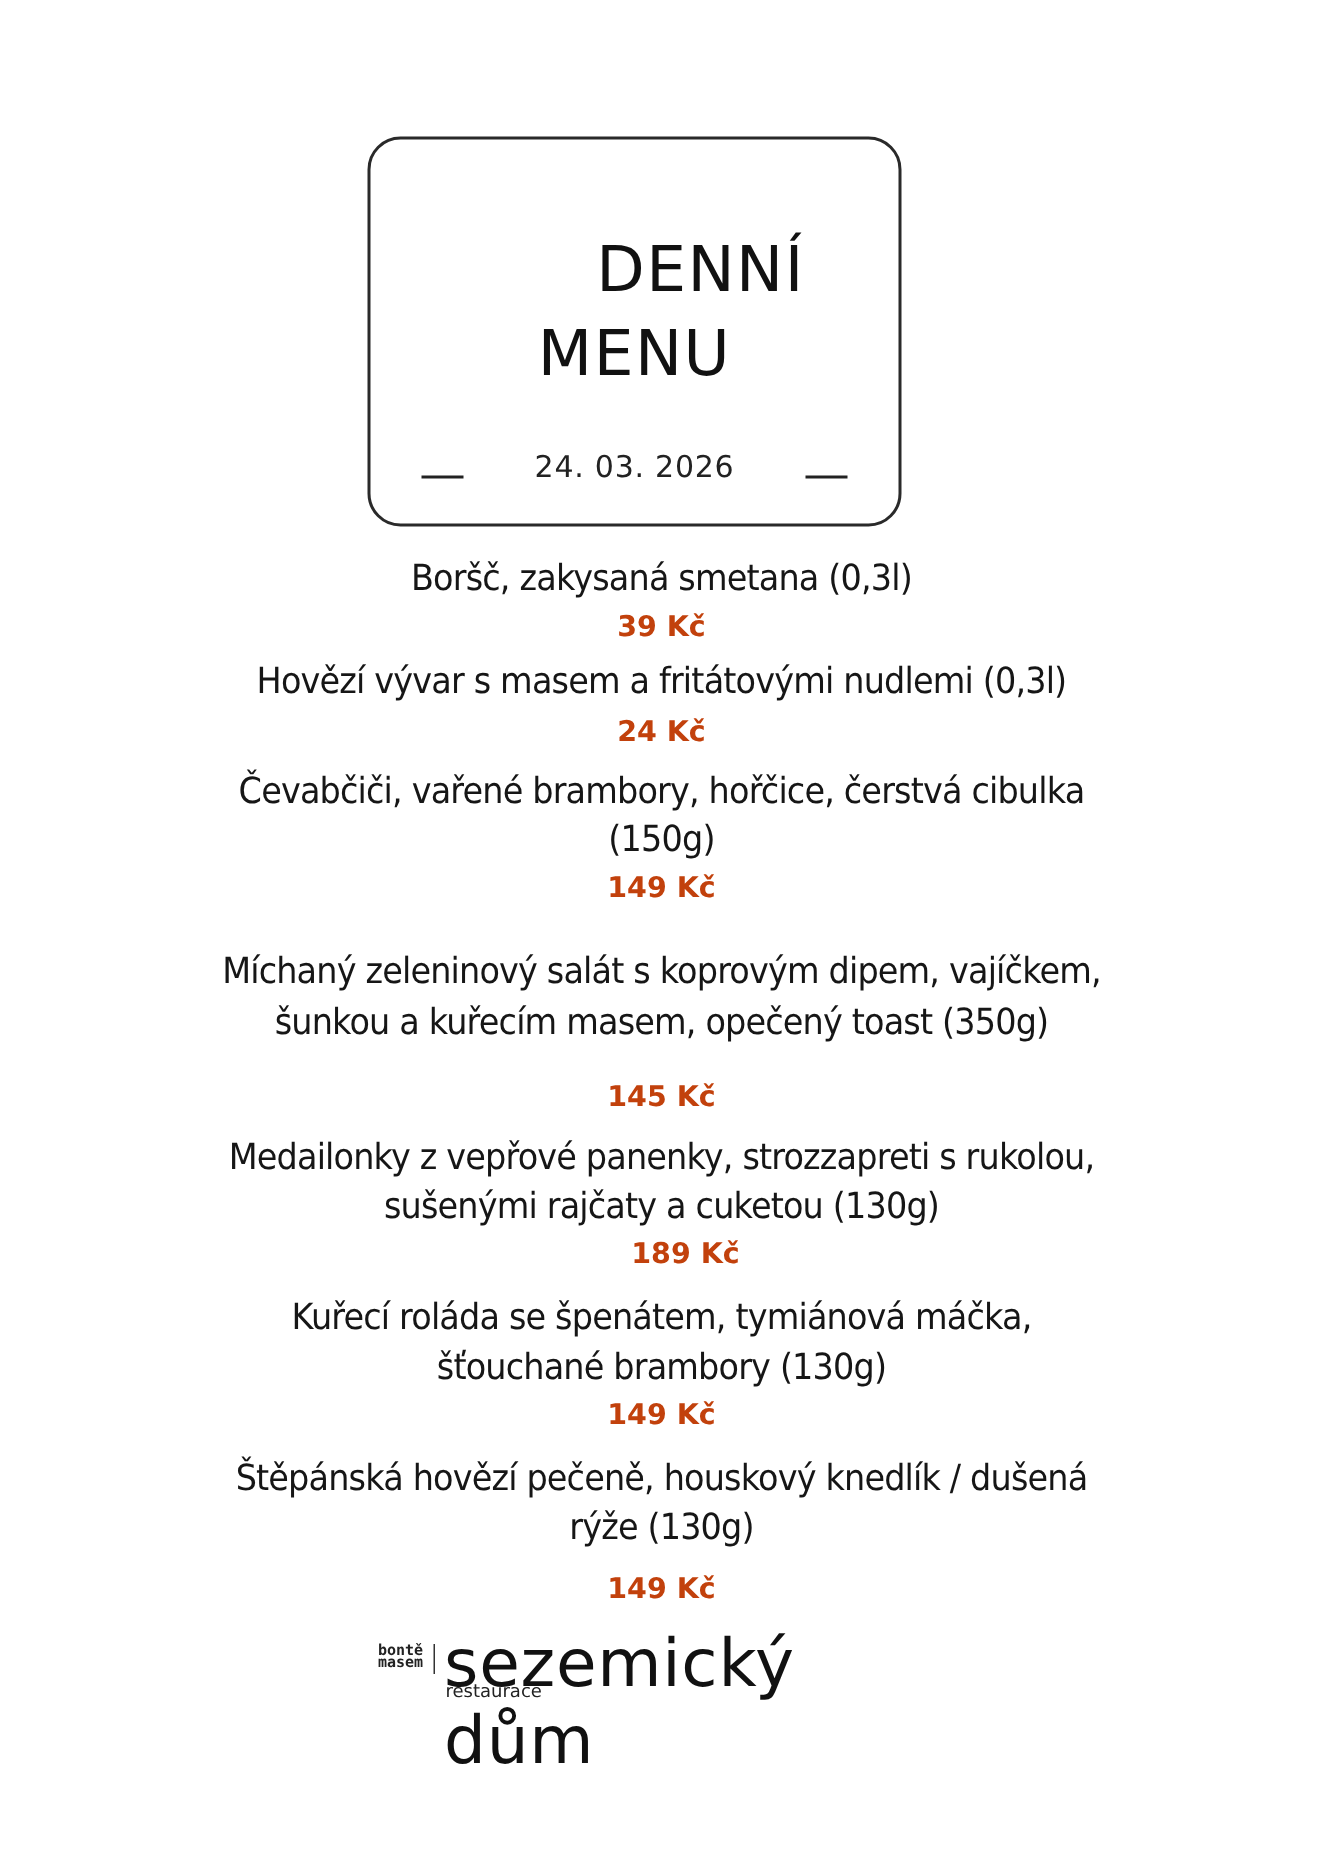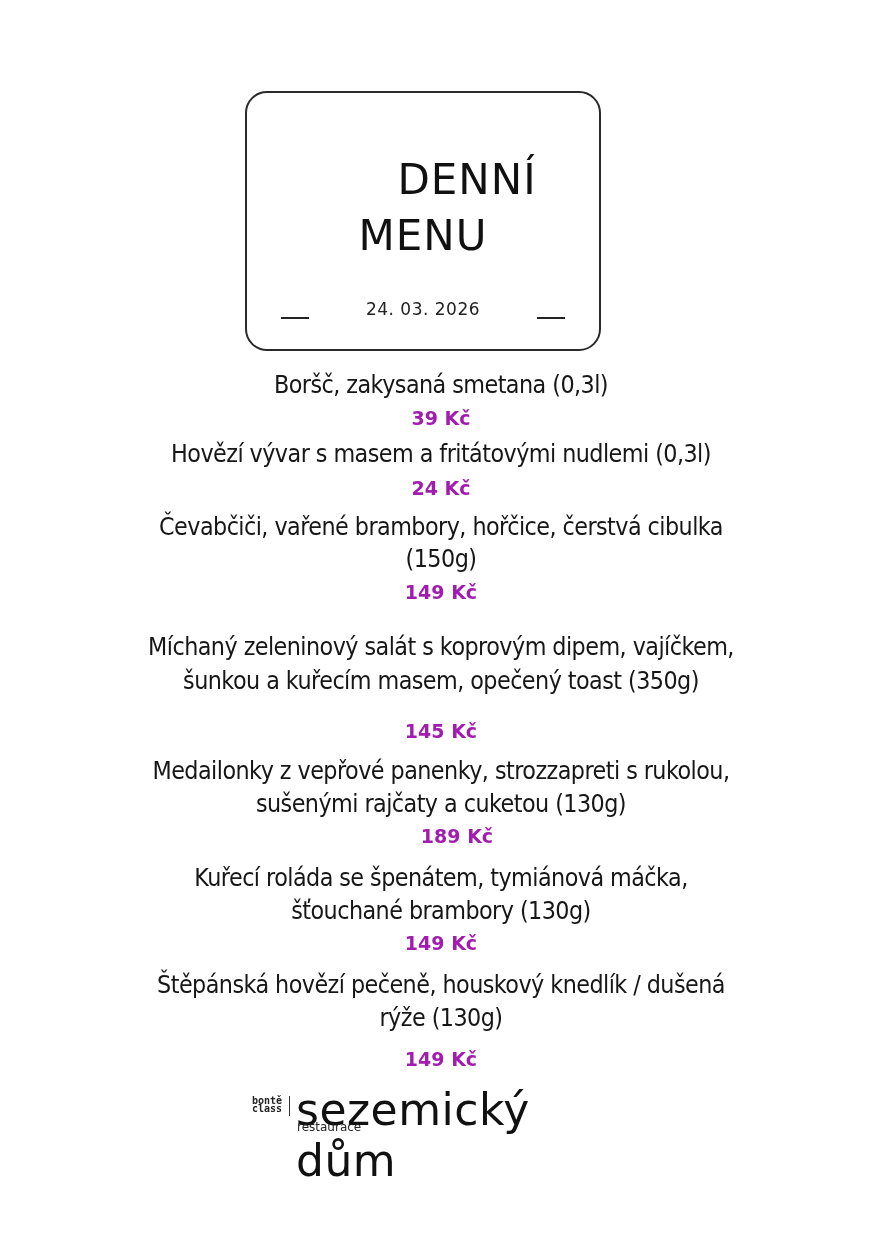--- a/index.html
+++ b/index.html
@@ -37,21 +37,21 @@
       font-weight: normal;
     }
     .title-line.l1 { top: 62px; margin-left: 44px; }
     .title-line.l2 { top: 118px; }
     .date {
       position: absolute;
       left: 0;
       width: 100%;
       top: 206px;
       text-align: center;
-      font-size: 17px;
+      font-size: 20px;
       color: #222;
       letter-spacing: 0.5px;
     }
     .dash {
       position: absolute;
       top: 224px;
       width: 28px;
       height: 2px;
       background: #222;
     }
@@ -73,21 +73,21 @@
     }
     .item-price {
       position: absolute;
       left: 0;
       width: 882px;
       text-align: center;
       font-family: "DejaVu Sans", sans-serif;
       font-size: 19px;
       line-height: 24px;
       font-weight: bold;
-      color: #a21caf;
+      color: #c2410c;
     }
 
     .logo {
       position: absolute;
       left: 252px;
       top: 1090px;
       width: 360px;
       height: 48px;
     }
     .logo-small {
@@ -159,18 +159,18 @@
 <div class="item-text" style="top:895px;">šťouchané brambory (130g)</div>
 <div class="item-price" style="top:931px;">149 Kč</div>
 
 <div class="item-text" style="top:969px;">Štěpánská hovězí pečeně, houskový knedlík / dušená</div>
 <div class="item-text" style="top:1002px;">rýže (130g)</div>
 <div class="item-price" style="top:1047px;">149 Kč</div>
 
 <div class="logo">
   <div class="logo-small">
     <div>bontě</div>
-    <div>class</div>
+    <div>masem</div>
   </div>
   <div class="logo-bar"></div>
   <div class="logo-main">sezemický dům</div>
   <div class="logo-sub">restaurace</div>
 </div>
 
 </body></html>

